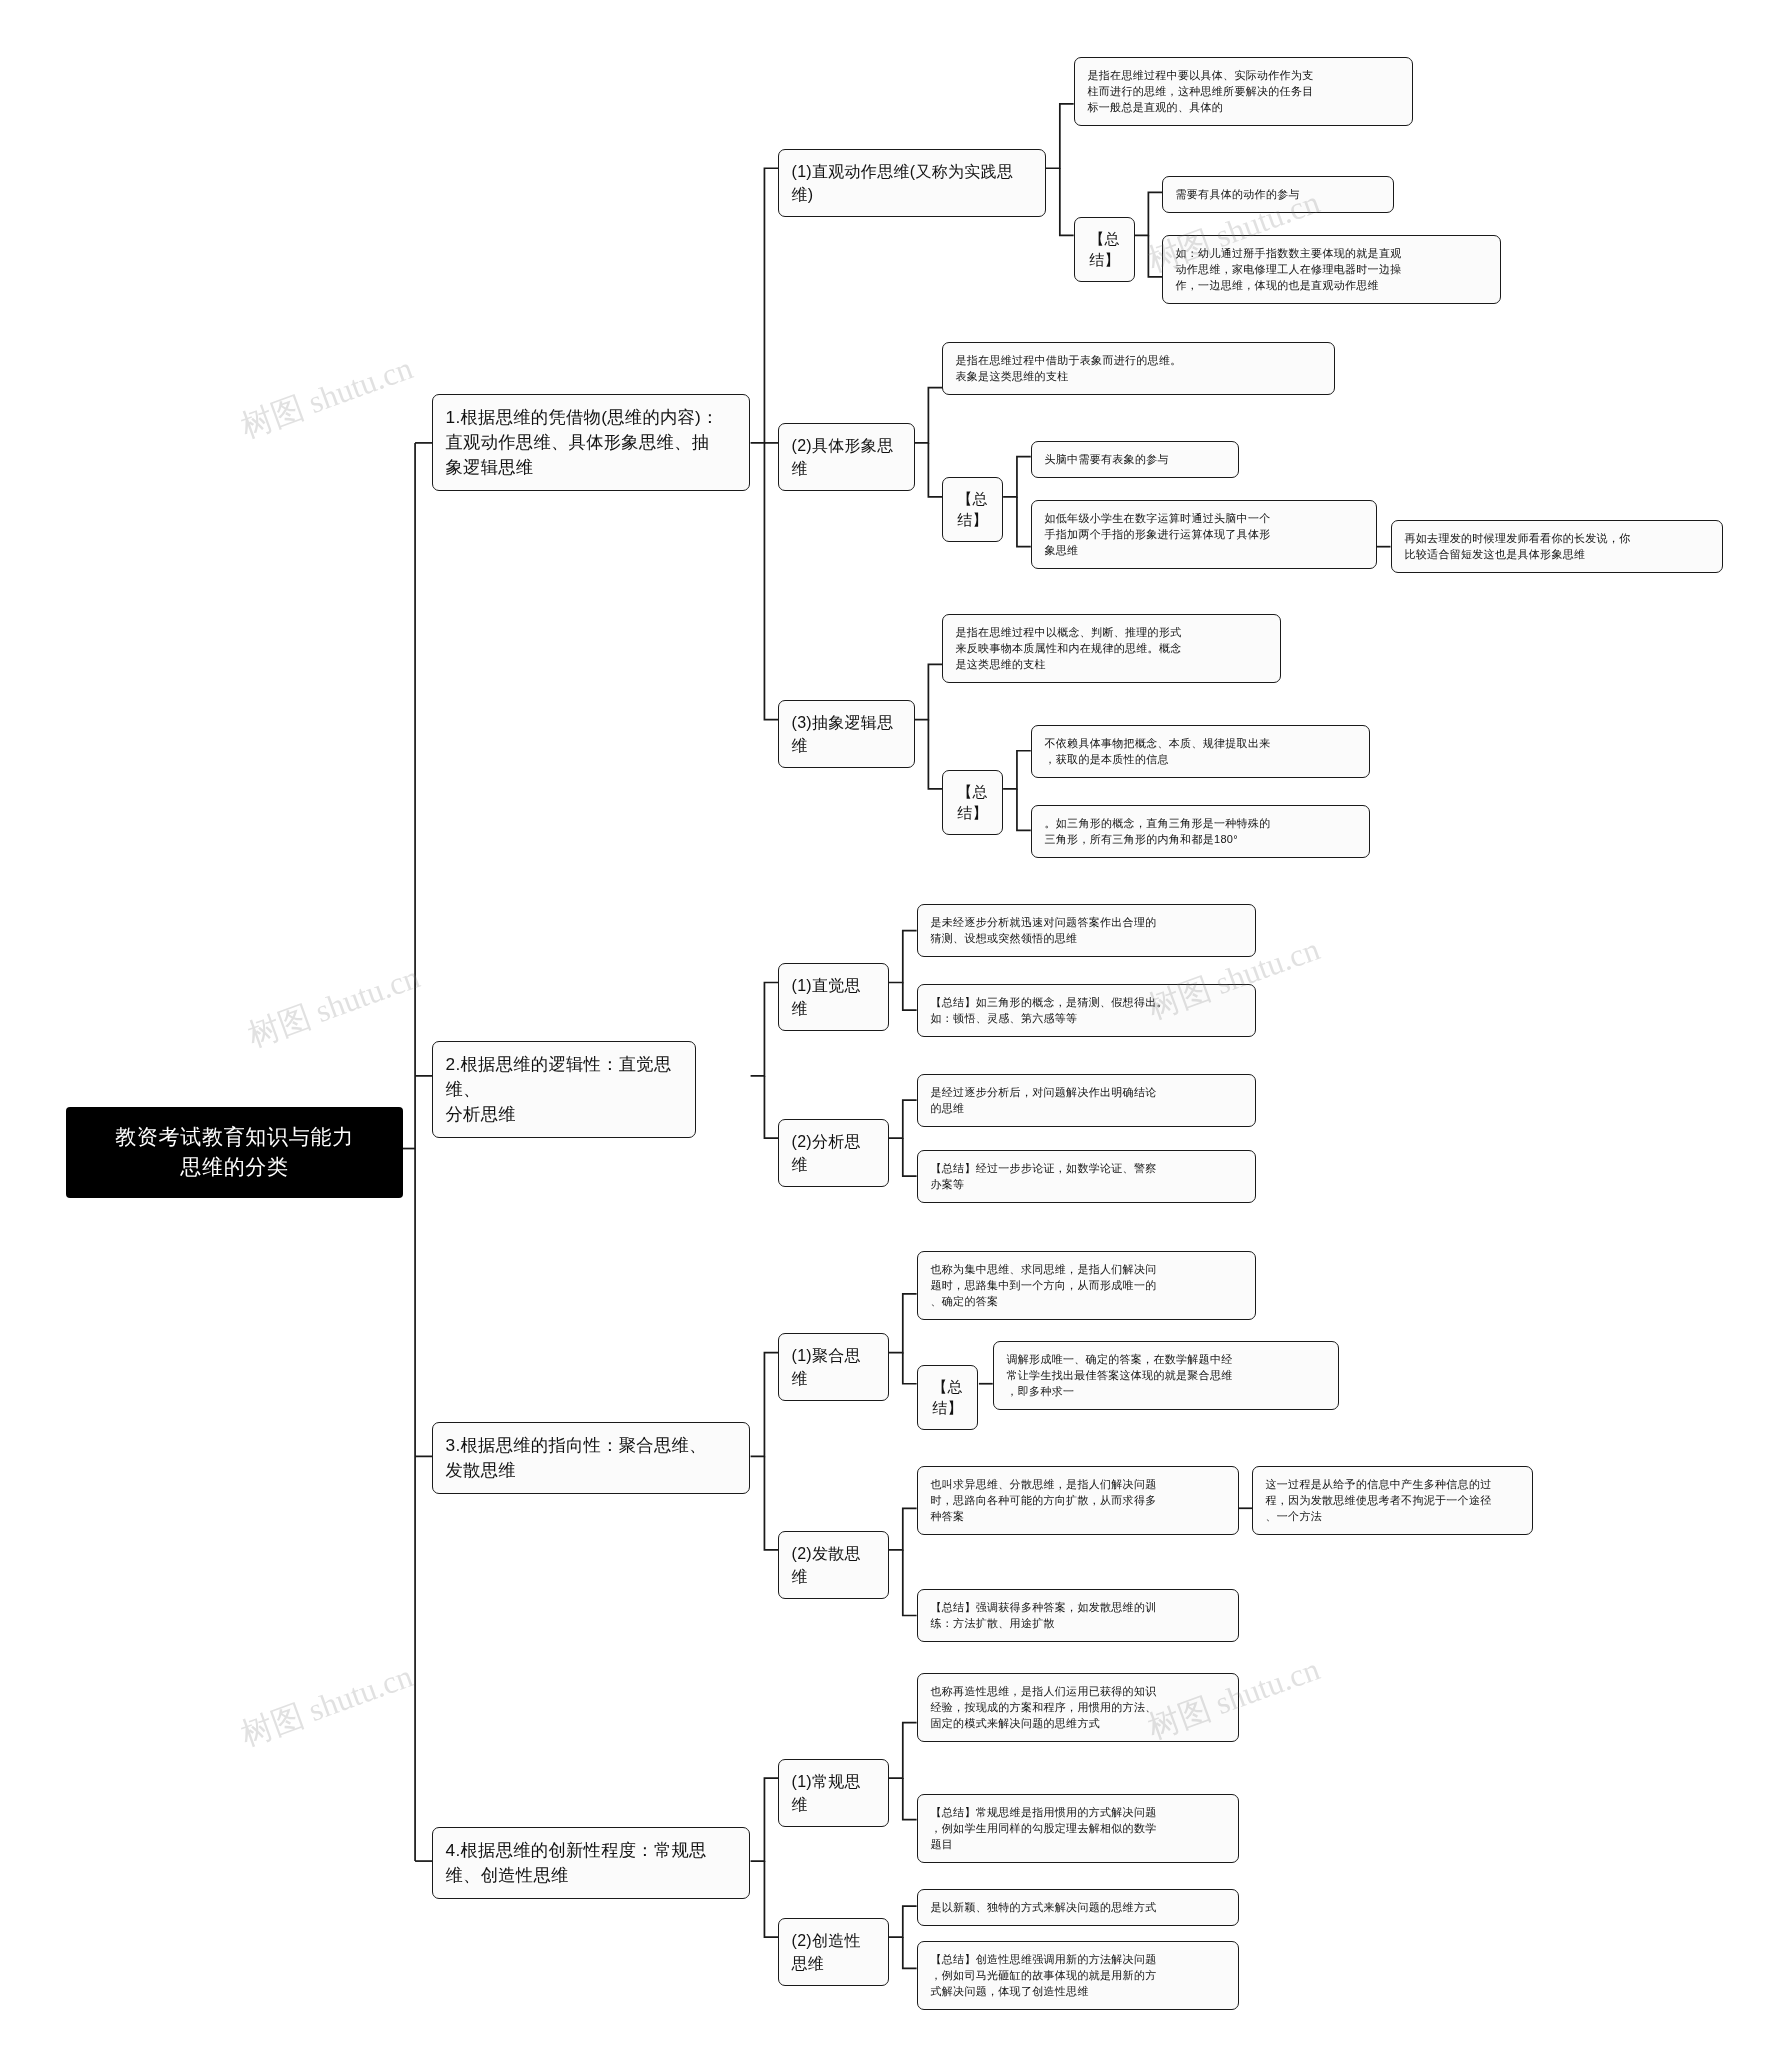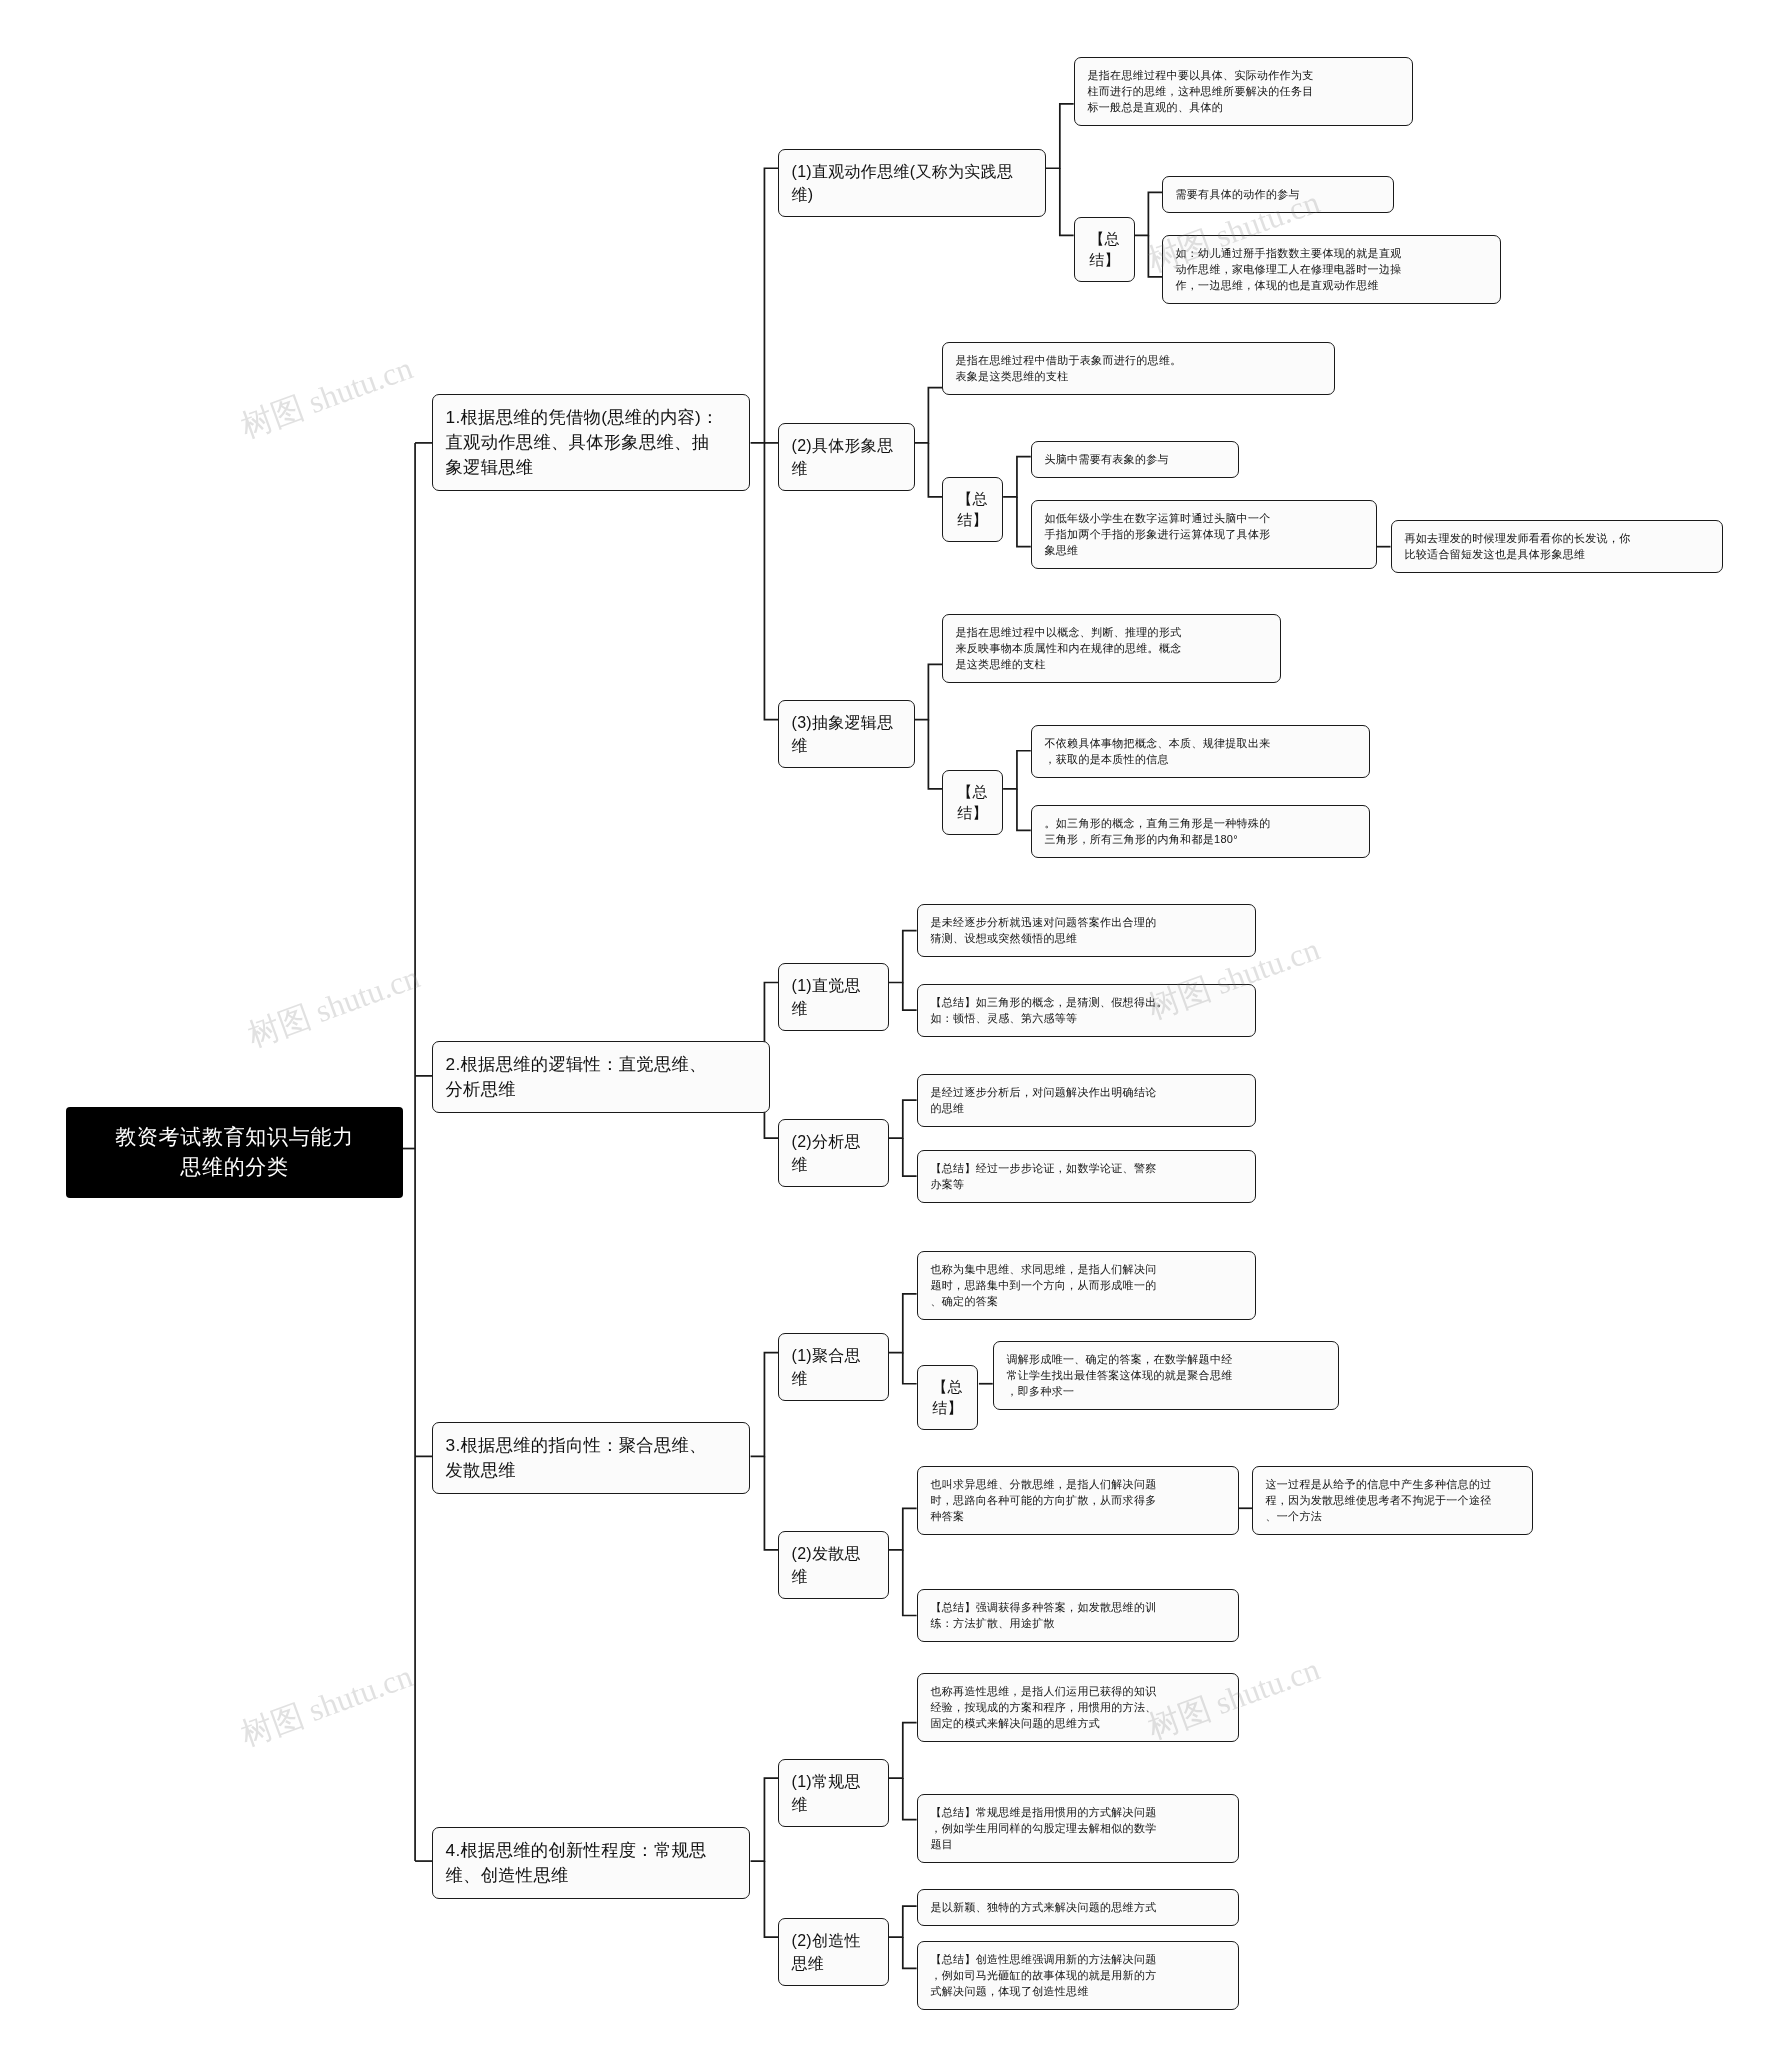--- a/index.html
+++ b/index.html
@@ -134,21 +134,21 @@
       <path d="M1305,2800 L1305,2845 L1325,2845"></path>
     </g>
   </svg>
 
   <div class="root" style="left:66px; top:1107px; width:337px;">教资考试教育知识与能力
 思维的分类</div>
 
   <div class="node lvl1" style="left:432px; top:394px; width:318px;">1.根据思维的凭借物(思维的内容)：
 直观动作思维、具体形象思维、抽
 象逻辑思维</div>
-  <div class="node lvl1" style="left:432px; top:1041px; width:338px;">2.根据思维的逻辑性：直觉思维、
+  <div class="node lvl1" style="left:432px; top:1041px; width:264px;">2.根据思维的逻辑性：直觉思维、
 分析思维</div>
   <div class="node lvl1" style="left:432px; top:1422px; width:318px;">3.根据思维的指向性：聚合思维、
 发散思维</div>
   <div class="node lvl1" style="left:432px; top:1827px; width:318px;">4.根据思维的创新性程度：常规思
 维、创造性思维</div>
 
   <div class="node lvl2" style="left:778px; top:149px; width:268px;">(1)直观动作思维(又称为实践思维)</div>
   <div class="node lvl2" style="left:778px; top:423px; width:137px;">(2)具体形象思维</div>
   <div class="node lvl2" style="left:778px; top:700px; width:137px;">(3)抽象逻辑思维</div>
 

